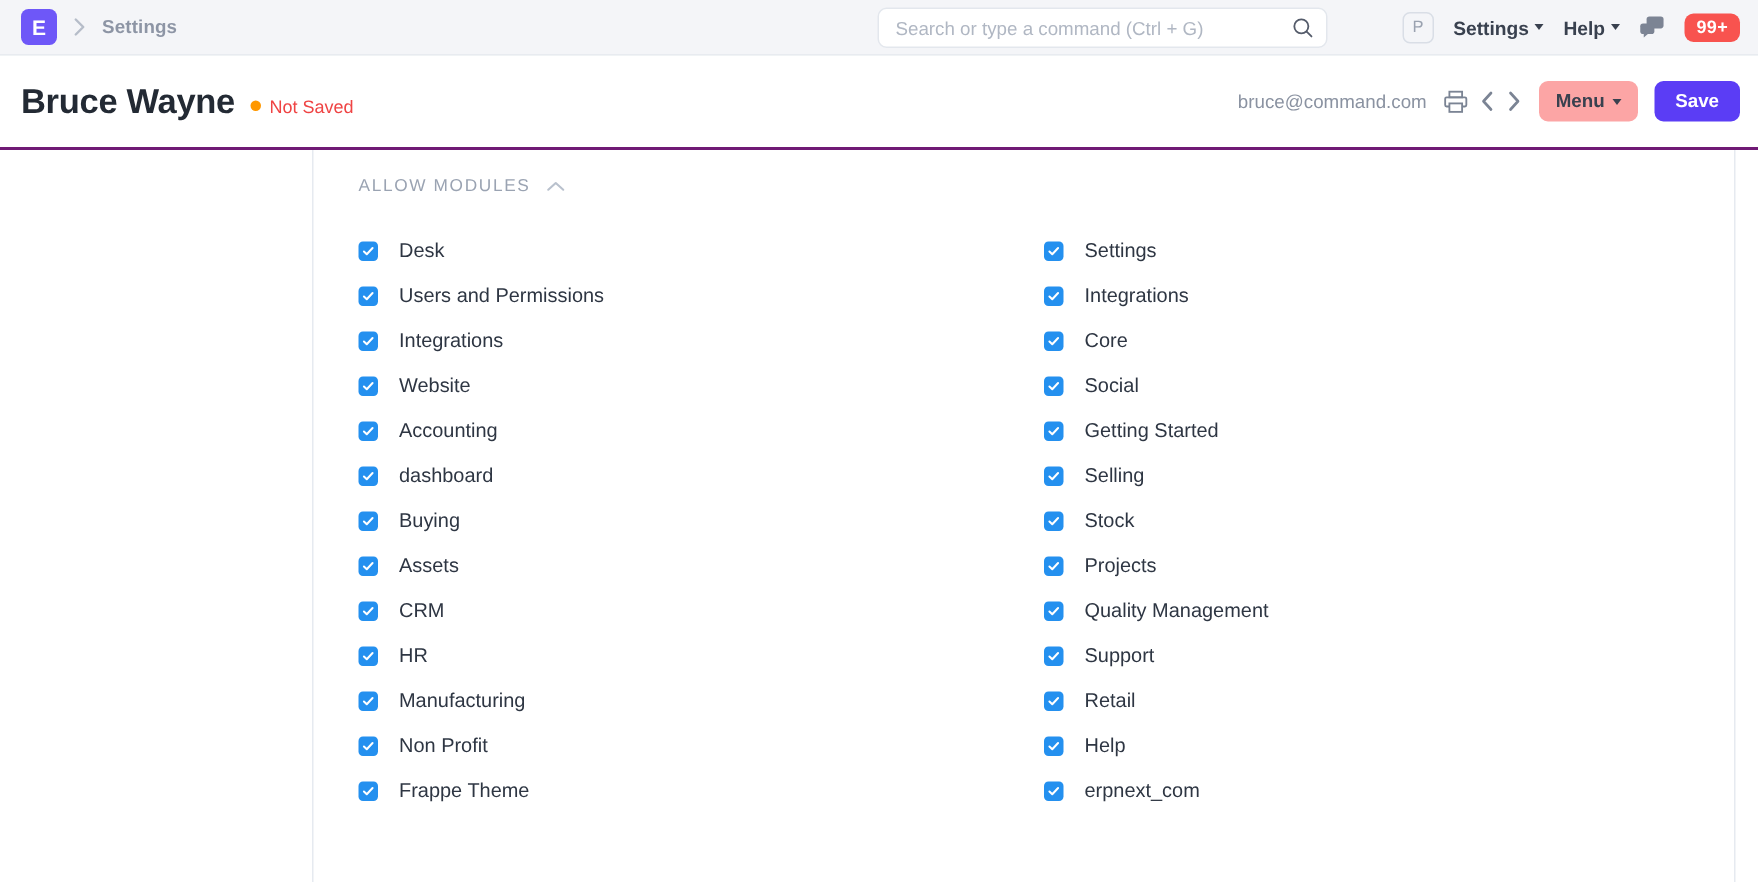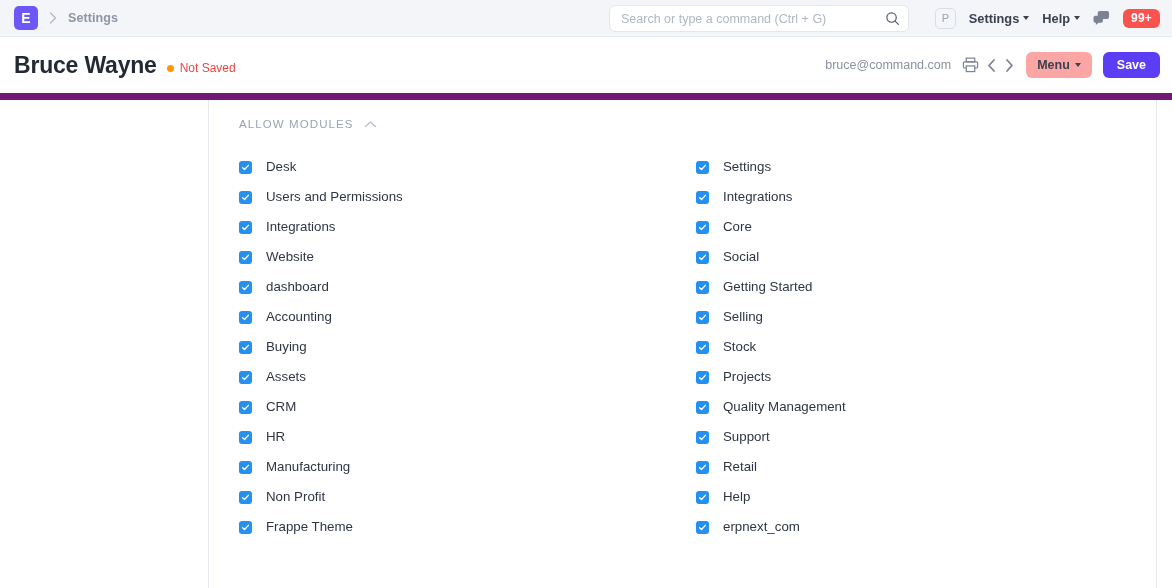--- a/index.html
+++ b/index.html
@@ -43,21 +43,20 @@
     color: #8d95a5;
     font-size: 12.5px;
     font-weight: bold;
     letter-spacing: .1px;
   }
 
   .nav-center {
     position: absolute;
     left: 585px;
     top: 5px;
-    margin-left: 24px;
   }
   .search-wrap {
     width: 300px;
     height: 27px;
     background: #ffffff;
     border: 1px solid #e3e7ed;
     border-radius: 6px;
     display: flex;
     align-items: center;
     padding: 0 8px 0 11px;
@@ -113,21 +112,21 @@
     border-radius: 6px;
     padding: 3px 8px 4px;
     line-height: 1;
     letter-spacing: .2px;
   }
 
   
   .page-head {
     height: 63px;
     background: #fff;
-    border-bottom: 7px solid #701a75;
+    border-bottom: 2px solid #701a75;
     display: flex;
     align-items: center;
     padding: 0 12px 0 14px;
   }
   .title-block { display: flex; align-items: baseline; gap: 10px; }
   .page-title {
     font-size: 23px;
     font-weight: bold;
     color: #232a34;
     letter-spacing: -.2px;
@@ -382,29 +381,29 @@
               </svg>
             </span>
             <span class="cb-label">Website</span>
           </div>
           <div class="cb-row">
             <span class="cb-box" style="background: rgb(36, 144, 239);">
               <svg width="9" height="9" viewBox="0 0 10 10" fill="none">
                 <path d="M1.8 5.2L3.9 7.2L8.2 2.6" stroke="#fff" stroke-width="1.5" stroke-linecap="round" stroke-linejoin="round"></path>
               </svg>
             </span>
+            <span class="cb-label">Accounting</span>
+          </div>
+          <div class="cb-row">
+            <span class="cb-box" style="background: rgb(36, 144, 239);">
+              <svg width="9" height="9" viewBox="0 0 10 10" fill="none">
+                <path d="M1.8 5.2L3.9 7.2L8.2 2.6" stroke="#fff" stroke-width="1.5" stroke-linecap="round" stroke-linejoin="round"></path>
+              </svg>
+            </span>
             <span class="cb-label">dashboard</span>
-          </div>
-          <div class="cb-row">
-            <span class="cb-box" style="background: rgb(36, 144, 239);">
-              <svg width="9" height="9" viewBox="0 0 10 10" fill="none">
-                <path d="M1.8 5.2L3.9 7.2L8.2 2.6" stroke="#fff" stroke-width="1.5" stroke-linecap="round" stroke-linejoin="round"></path>
-              </svg>
-            </span>
-            <span class="cb-label">Accounting</span>
           </div>
           <div class="cb-row">
             <span class="cb-box" style="background: rgb(36, 144, 239);">
               <svg width="9" height="9" viewBox="0 0 10 10" fill="none">
                 <path d="M1.8 5.2L3.9 7.2L8.2 2.6" stroke="#fff" stroke-width="1.5" stroke-linecap="round" stroke-linejoin="round"></path>
               </svg>
             </span>
             <span class="cb-label">Buying</span>
           </div>
           <div class="cb-row">

